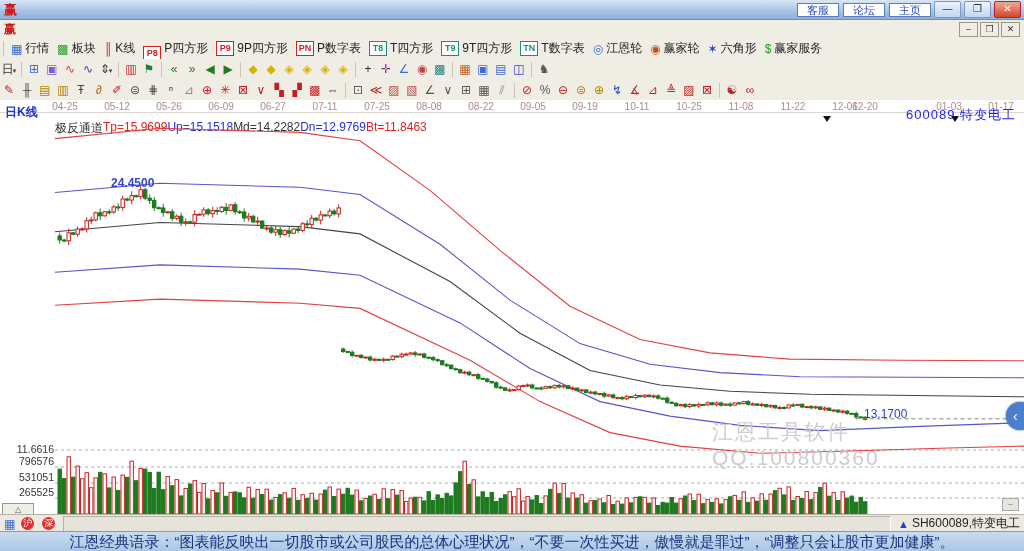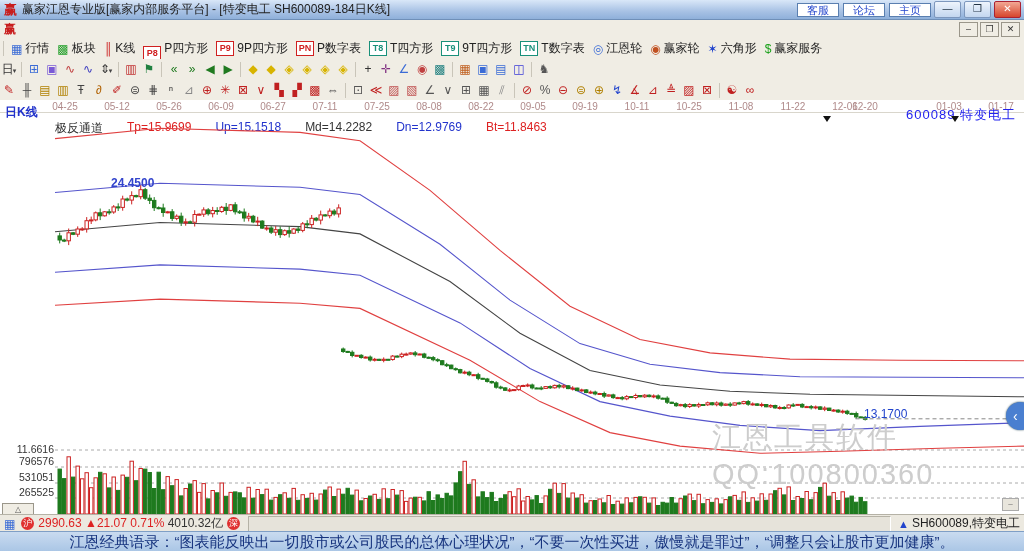--- a/index.html
+++ b/index.html
@@ -38,26 +38,26 @@
   #iconrow1{top:59px;border-bottom:1px solid #d8d5c9;}
   #iconrow2{top:80px;border-bottom:1px solid #b9b6aa;}
   .ico{width:18px;height:17px;text-align:center;line-height:17px;font-size:12px;cursor:pointer;flex:none;}
   .ico .dd{font-size:7px;color:#444;margin-left:-1px;}
   
   #chart{left:0;top:100px;width:1024px;height:414px;background:#fff;}
   #datestrip{left:0;top:0;width:1024px;height:12px;border-bottom:1px solid #d9d6cc;}
   .datelab{position:absolute;top:1px;width:34px;text-align:center;font-size:10px;color:#b08a8a;}
   #kperiod{left:5px;top:4px;font-size:12px;font-weight:bold;color:#2233cc;}
   #cornerlab{left:906px;top:6px;font-size:13px;font-weight:normal;color:#2222ee;letter-spacing:1px;}
-  #indrow{left:55px;top:20px;display:flex;gap:24px;font-size:12px;}
+  #indrow{left:55px;top:20px;display:flex;font-size:12px;}
   #peaklab{left:111px;top:76px;font-size:12px;font-weight:bold;color:#3344cc;}
   #lastlab{left:864px;top:307px;font-size:12px;color:#2244cc;}
   #pricefloor{left:6px;top:342px;font-size:10.5px;color:#333;width:48px;text-align:right;}
   .vollab{position:absolute;left:6px;width:48px;text-align:right;font-size:10.5px;color:#333;}
-  #wm-tool{left:712px;top:318px;font-size:29px;color:#cdcdcd;letter-spacing:2px;}
+  #wm-tool{left:712px;top:318px;font-size:21px;color:#cdcdcd;letter-spacing:2px;}
   #wm-brand{left:742px;top:352px;font-size:56px;font-weight:bold;color:#e4b3b3;opacity:.8;letter-spacing:2px;}
   #wm-logo{left:660px;top:352px;width:58px;height:58px;border:5px solid #dbb6b6;border-radius:50%;
     color:#dbb6b6;font-size:20px;font-weight:bold;text-align:center;line-height:56px;opacity:.8;}
   #chevron{left:1006px;top:302px;width:28px;height:28px;border-radius:50%;background:#4a7fd0;
     color:#fff;font-size:14px;line-height:28px;text-indent:7px;cursor:pointer;box-shadow:0 0 2px #245;}
   #expander{left:2px;top:403px;width:30px;height:13px;border:1px solid #9a968a;background:#f0ede4;
     font-size:8px;text-align:center;line-height:12px;color:#555;cursor:pointer;}
   #minibtn{left:1002px;top:398px;width:15px;height:11px;border:1px solid #aaa;background:#e8e5dc;
     font-size:8px;line-height:9px;text-align:center;color:#666;}
   
@@ -75,21 +75,20 @@
   
   #quotebar{left:0;top:531px;width:1024px;height:20px;
     background:linear-gradient(#c9dbf0,#a9c5e5);border-top:1px solid #7f9fc6;
     color:#16337e;font-size:15px;line-height:20px;text-align:center;overflow:hidden;}
 </style>
 </head>
 <body>
 
 <div id="titlebar" class="abs">
   <span class="logo">赢</span>
-  <span>赢家江恩专业版[赢家内部服务平台] - [特变电工  SH600089-184日K线]</span>
   <span style="flex:1"></span>
   <span id="tb-buttons"><span class="tb-btn">客服</span><span class="tb-btn">论坛</span><span class="tb-btn">主页</span></span>
   <span class="win-ctl">—</span>
   <span class="win-ctl">❐</span>
   <span class="win-ctl close" style="margin-right:3px">✕</span>
 </div>
 
 <div id="menubar" class="abs">
   <span class="logo">赢</span>
   <span id="mdi-ctls">
@@ -843,20 +842,19 @@
     </div>
   <div id="wm-tool" class="abs">江恩工具软件  QQ:100800360</div>
   <div id="chevron" class="abs">‹</div>
   <div id="expander" class="abs">△</div>
   <div id="minibtn" class="abs">–</div>
 </div>
 
 <div id="statusbar" class="abs">
   <span class="grid-ico">▦</span>
   <span class="mkt-ico">沪</span>
-  <span class="idx"><span>2990.63 ▲21.07 0.71% </span><b>4010.32亿</b></span>
   <span class="mkt-ico">深</span>
   <span id="ticker"></span>
   <span class="person-ico">▲</span>
   <span id="stocklab">SH600089,特变电工</span>
 </div>
 
 <div id="quotebar" class="abs">江恩经典语录：“图表能反映出一切股市或公司股民的总体心理状况”，“不要一次性买进，傲慢就是罪过”，“调整只会让股市更加健康”。</div>
 
 </body></html>

